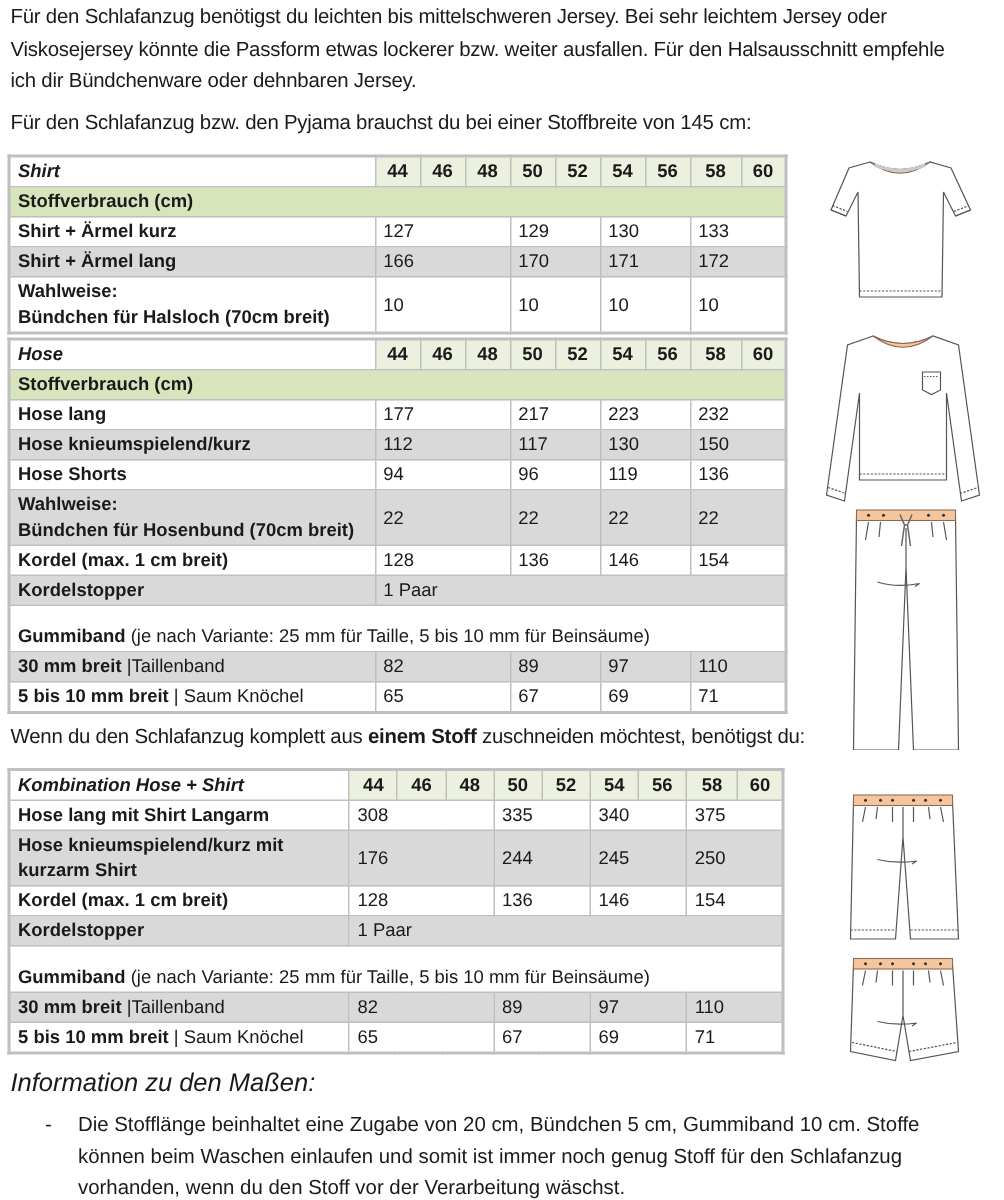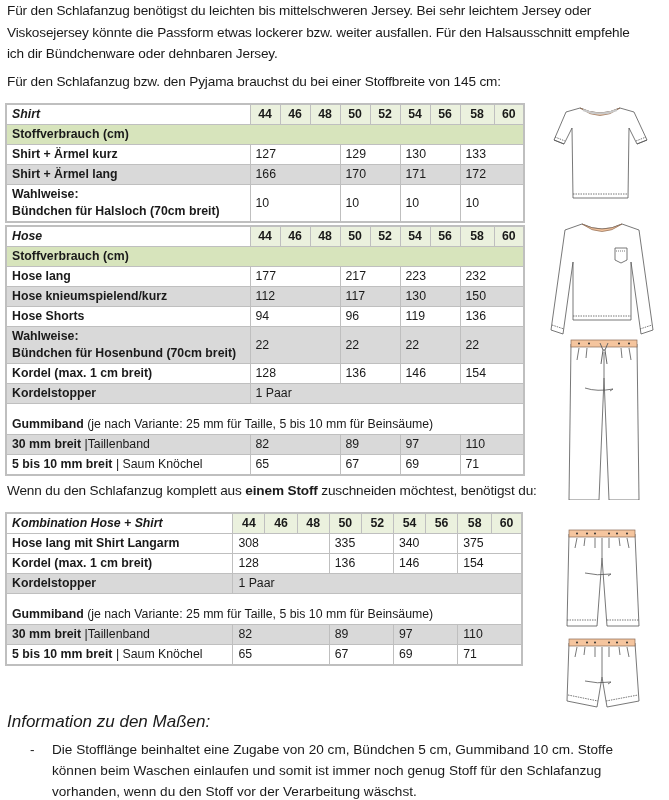--- a/index.html
+++ b/index.html
@@ -206,20 +206,27 @@
     <td class="sz">58</td>
     <td class="sz">60</td>
   </tr>
   <tr class="w">
     <td class="lbl">Hose lang mit Shirt Langarm</td>
     <td class="num" colspan="3">308</td>
     <td class="num" colspan="2">335</td>
     <td class="num" colspan="2">340</td>
     <td class="num" colspan="2">375</td>
   </tr>
+  <tr class="g tall">
+    <td class="lbl"><span>Hose knieumspielend/kurz mit</span><br><span>kurzarm Shirt</span></td>
+    <td class="num" colspan="3">176</td>
+    <td class="num" colspan="2">244</td>
+    <td class="num" colspan="2">245</td>
+    <td class="num" colspan="2">250</td>
+  </tr>
   <tr class="w">
     <td class="lbl">Kordel (max. 1 cm breit)</td>
     <td class="num" colspan="3">128</td>
     <td class="num" colspan="2">136</td>
     <td class="num" colspan="2">146</td>
     <td class="num" colspan="2">154</td>
   </tr>
   <tr class="g">
     <td class="lbl">Kordelstopper</td>
     <td colspan="9">1 Paar</td>

